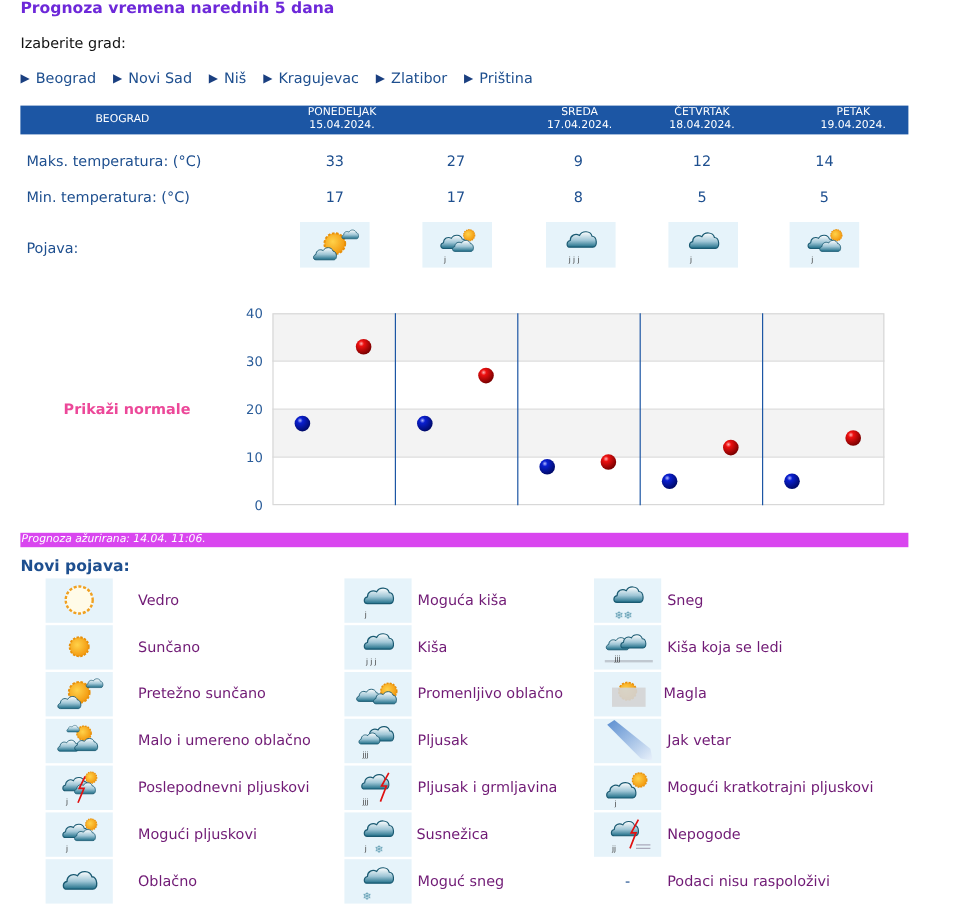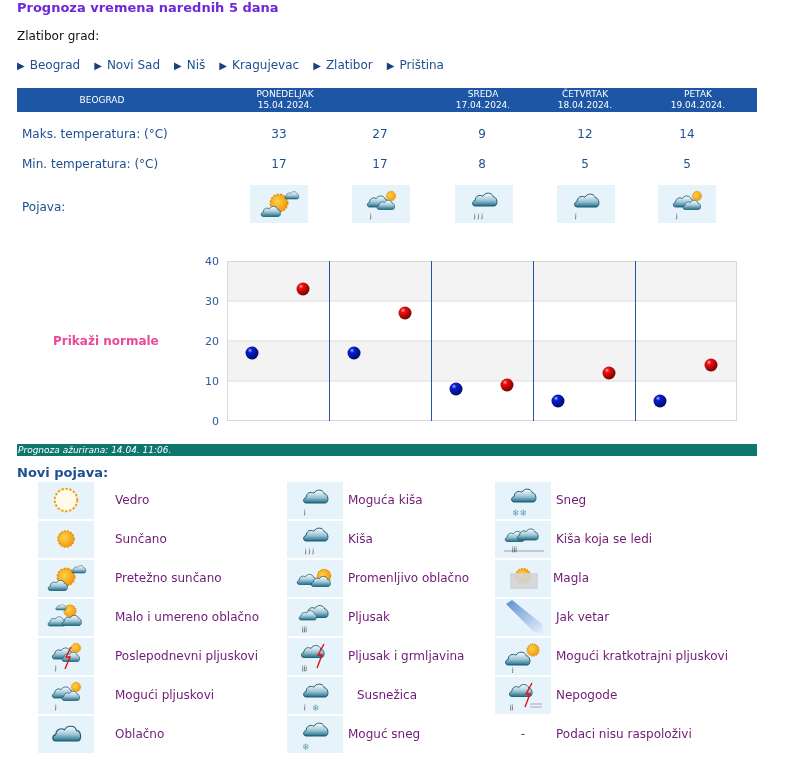--- a/index.html
+++ b/index.html
@@ -9,21 +9,21 @@
   .choose { left: 17px; top: 29px; font-size: 12px; color: #111; }
   .cities { left: 17px; top: 58px; display: flex; font-size: 12px; }
   .city { display: flex; align-items: center; margin-right: 14px; color: #1e4f8f; cursor: pointer; }
   .city .arrow { font-size: 10px; color: #1a3f80; margin-right: 5px; }
   .hdr { left: 17px; top: 88px; width: 740px; height: 24px; background: #1c56a4; color: #fff; font-size: 9px; }
   .hdr .cell { position: absolute; top: 0; height: 24px; text-align: center; line-height: 11px; padding-top: 1px; }
   .row-label { left: 22px; font-size: 12px; color: #1e4f8f; }
   .val { font-size: 12px; color: #1e4f8f; text-align: center; width: 60px; }
   .icon-box { width: 58px; height: 38px; background: #e6f3fa; display: flex; align-items: center; justify-content: center; }
   .chart-wrap { left: 190px; top: 255px; width: 560px; height: 180px; }
-  .footer-bar { left: 17px; top: 444px; width: 740px; height: 12px; background: #0f766e; color: #fff; font-size: 9px; font-style: italic; padding-left: 1px; line-height: 12px; }
+  .footer-bar { left: 17px; top: 444px; width: 740px; height: 12px; background: #d946ef; color: #fff; font-size: 9px; font-style: italic; padding-left: 1px; line-height: 12px; }
   .opis { left: 17px; top: 465px; font-size: 13px; font-weight: bold; color: #1e4f8f; }
   .legend-item { position: absolute; display: flex; align-items: center; height: 38px; }
   .legend-item .licon { width: 56px; height: 37px; background: #e6f3fa; display: flex; align-items: center; justify-content: center; }
   .legend-item .ltext { margin-left: 21px; font-size: 12px; color: #701a75; white-space: nowrap; }
   .legend-item .ldash { width: 56px; text-align: center; font-size: 12px; color: #1e4f8f; }
   .normale { left: 53px; top: 334px; font-size: 12px; font-weight: bold; color: #ec4899; cursor: pointer; }
 </style>
 </head>
 <body>
 
@@ -55,21 +55,21 @@
     <symbol id="cloud" viewBox="0 0 40 24">
       <path d="M6 22 C1 22 1 15 6 14 C6 8 12 5 17 8 C20 2 30 2 32 9 C38 9 39 22 33 22 Z" fill="url(#cloudG)" stroke="#1a5a72" stroke-width="1.4"></path>
     </symbol>
     <symbol id="sun" viewBox="0 0 24 24">
       <circle cx="12" cy="12" r="8" fill="url(#sunG)" stroke="#e8900a" stroke-width="1.5" stroke-dasharray="2 1.2"></circle>
     </symbol>
   </defs>
 </svg>
 
 <div class="abs title">Prognoza vremena narednih 5 dana</div>
-<div class="abs choose">Zlatibor grad:</div>
+<div class="abs choose">Izaberite grad:</div>
 
 <div class="abs cities">
   <div class="city">
       <span class="arrow">▶</span>
       <span>Beograd</span>
     </div>
   <div class="city">
       <span class="arrow">▶</span>
       <span>Novi Sad</span>
     </div>
@@ -98,21 +98,21 @@
       <div>15.04.2024.</div>
     </div>
   <div class="cell" style="left:406px;width:120px;">
       <div>SREDA</div>
       <div>17.04.2024.</div>
     </div>
   <div class="cell" style="left:508px;width:120px;">
       <div>ČETVRTAK</div>
       <div>18.04.2024.</div>
     </div>
-  <div class="cell" style="left:621px;width:120px;">
+  <div class="cell" style="left:634px;width:120px;">
       <div>PETAK</div>
       <div>19.04.2024.</div>
     </div>
 </div>
 
 <div class="abs row-label" style="top:127px">Maks. temperatura: (°C)</div>
 <div class="abs val" style="left:249px;top:127px">33</div>
 <div class="abs val" style="left:350px;top:127px">27</div>
 <div class="abs val" style="left:452px;top:127px">9</div>
 <div class="abs val" style="left:555px;top:127px">12</div>
@@ -323,21 +323,21 @@
     <span class="ltext" style="margin-left:5px">Pljusak i grmljavina</span>
   </div>
 <div class="legend-item" style="left:287px;top:676px">
     <div class="licon">
       <svg width="50" height="34" viewBox="0 0 50 34">
         <use href="#cloud" x="12" y="2" width="28" height="20"></use>
         <text x="14" y="31" font-size="6" fill="#333">ϳ</text>
         <text x="22" y="33" font-size="9" fill="#5b9ab0">❄</text>
       </svg>
     </div>
-    <span class="ltext" style="margin-left:14px">Susnežica</span>
+    <span class="ltext" style="margin-left:4px">Susnežica</span>
   </div>
 <div class="legend-item" style="left:287px;top:715px">
     <div class="licon">
       <svg width="50" height="34" viewBox="0 0 50 34">
         <use href="#cloud" x="12" y="2" width="28" height="20"></use>
         <text x="12" y="33" font-size="9" fill="#5b9ab0">❄</text>
       </svg>
     </div>
     <span class="ltext" style="margin-left:5px">Moguć sneg</span>
   </div>

